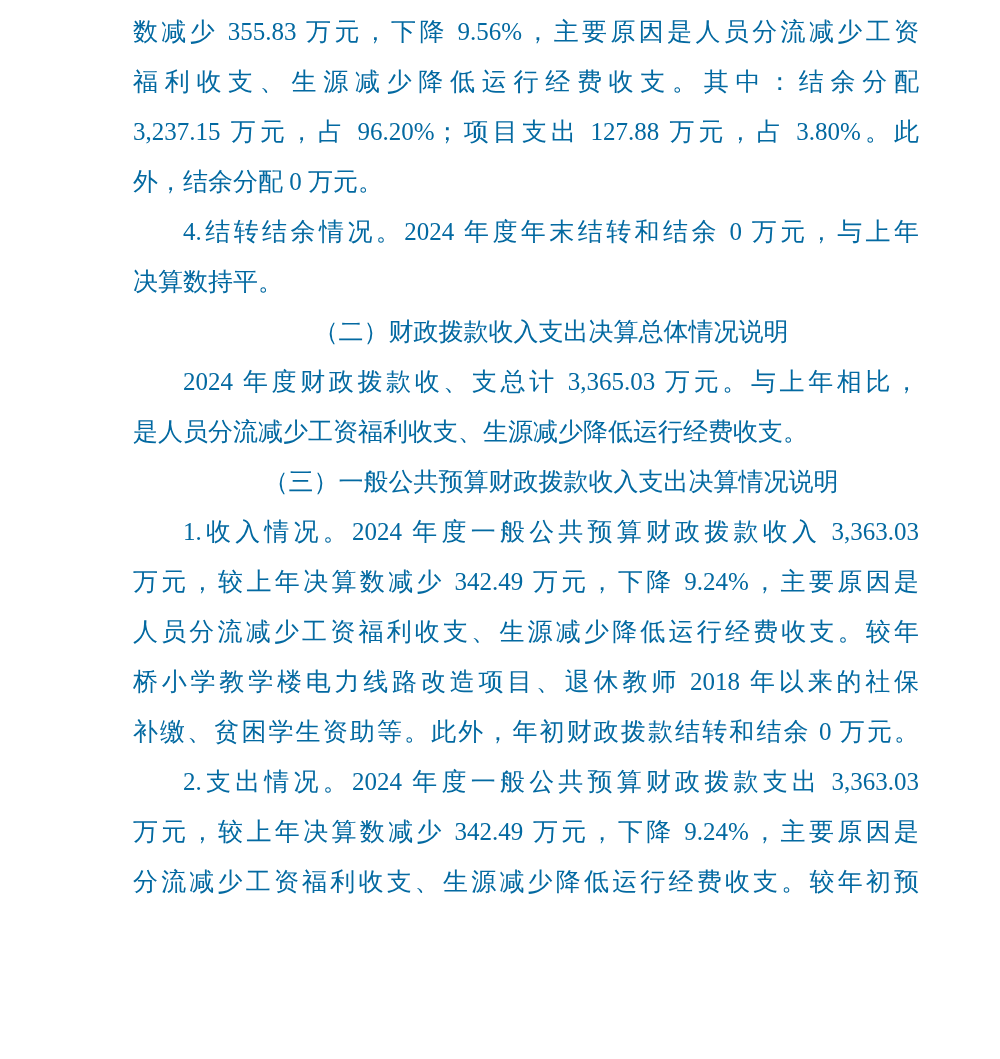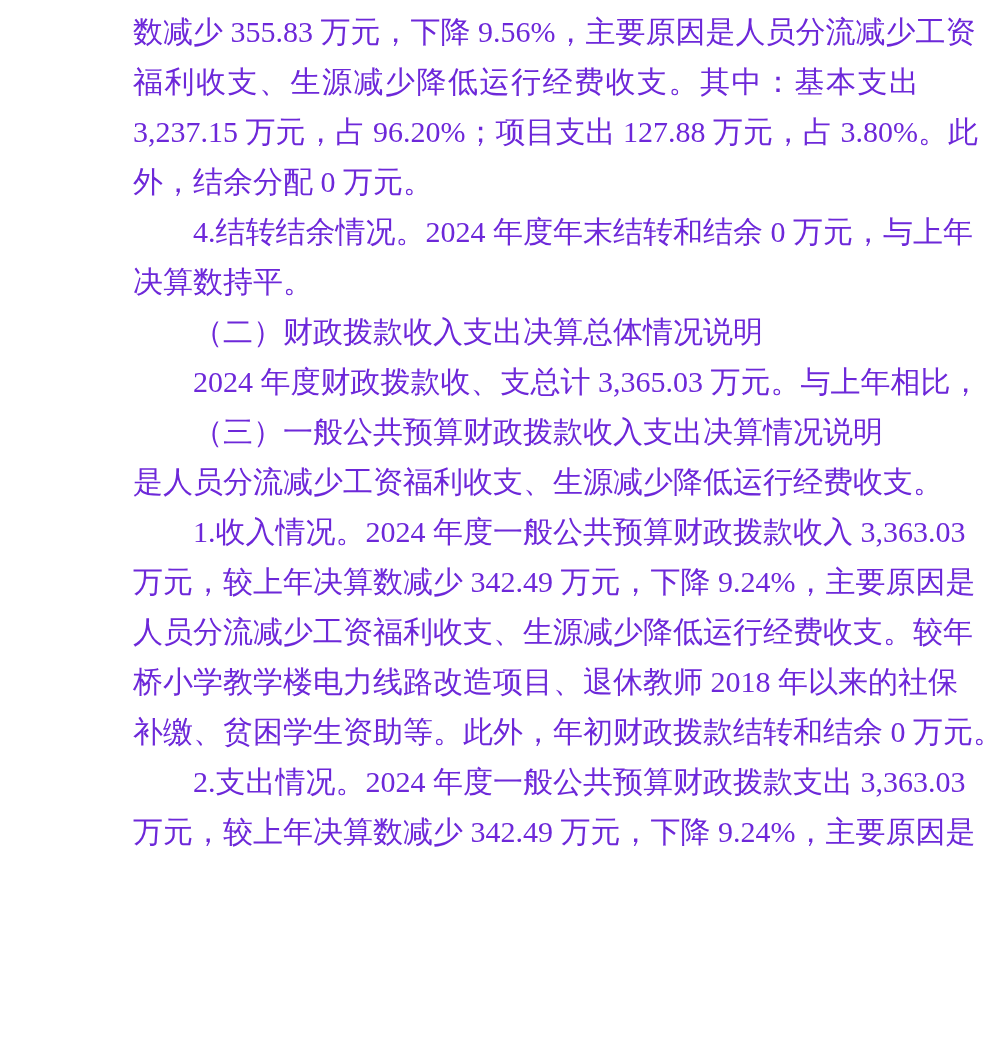--- a/index.html
+++ b/index.html
@@ -22,76 +22,78 @@
     background: #ffffff;
   }
   .textblock {
     position: absolute;
     left: 133px;
     top: 7px;
     width: 786px;
   }
   .line {
     font-family: "Liberation Serif", "DejaVu Serif", serif;
-    font-size: 30px;
+    font-size: 25px;
     line-height: 50px;
-    color: #6d28d9;
+    color: #0369a1;
     white-space: nowrap;
     text-align: left;
     height: 50px;
   }
   .fill {
     text-align: justify;
     text-align-last: justify;
   }
   .indent {
     text-indent: 2em;
+    text-align: center;
   }
   .b {
     font-weight: normal;
   }
 </style>
 </head>
 <body>
 
 <div class="page">
   <div class="textblock">
 
     <div class="line fill"><span>数减少 355.83 万元，下降 9.56%，主要原因是人员分流减少工资</span></div>
 
-    <div class="line fill"><span>福利收支、生源减少降低运行经费收支。其中：基本支出</span></div>
+    <div class="line fill"><span>福利收支、生源减少降低运行经费收支。其中：结余分配</span></div>
 
     <div class="line fill"><span>3,237.15 万元，占 96.20%；项目支出 127.88 万元，占 3.80%。此</span></div>
 
     <div class="line"><span>外，结余分配 0 万元。</span></div>
 
     <div class="line fill indent"><span class="b">4.结转结余情况。</span><span>2024 年度年末结转和结余 0 万元，与上年</span></div>
 
     <div class="line"><span>决算数持平。</span></div>
 
     <div class="line indent"><span>（二）财政拨款收入支出决算总体情况说明</span></div>
 
     <div class="line fill indent"><span>2024 年度财政拨款收、支总计 3,365.03 万元。与上年相比，</span></div>
 
 
+    <div class="line"><span>是人员分流减少工资福利收支、生源减少降低运行经费收支。</span></div>
+
     <div class="line indent"><span>（三）一般公共预算财政拨款收入支出决算情况说明</span></div>
-
-    <div class="line"><span>是人员分流减少工资福利收支、生源减少降低运行经费收支。</span></div>
 
     <div class="line fill indent"><span class="b">1.收入情况。</span><span>2024 年度一般公共预算财政拨款收入 3,363.03</span></div>
 
     <div class="line fill"><span>万元，较上年决算数减少 342.49 万元，下降 9.24%，主要原因是</span></div>
 
     <div class="line fill"><span>人员分流减少工资福利收支、生源减少降低运行经费收支。较年</span></div>
 
 
     <div class="line fill"><span>桥小学教学楼电力线路改造项目、退休教师 2018 年以来的社保</span></div>
 
     <div class="line fill"><span>补缴、贫困学生资助等。此外，年初财政拨款结转和结余 0 万元。</span></div>
 
     <div class="line fill indent"><span class="b">2.支出情况。</span><span>2024 年度一般公共预算财政拨款支出 3,363.03</span></div>
 
     <div class="line fill"><span>万元，较上年决算数减少 342.49 万元，下降 9.24%，主要原因是</span></div>
 
+    <div class="line fill"><span>分流减少工资福利收支、生源减少降低运行经费收支。较年初预</span></div>
 
 
   </div>
 </div>
 
 </body></html>

